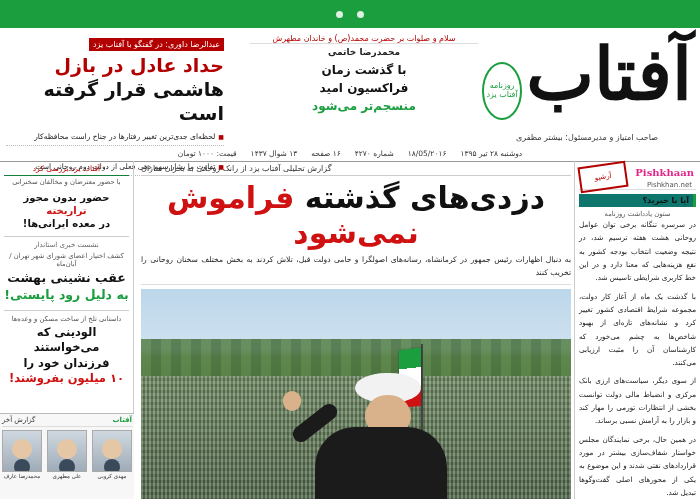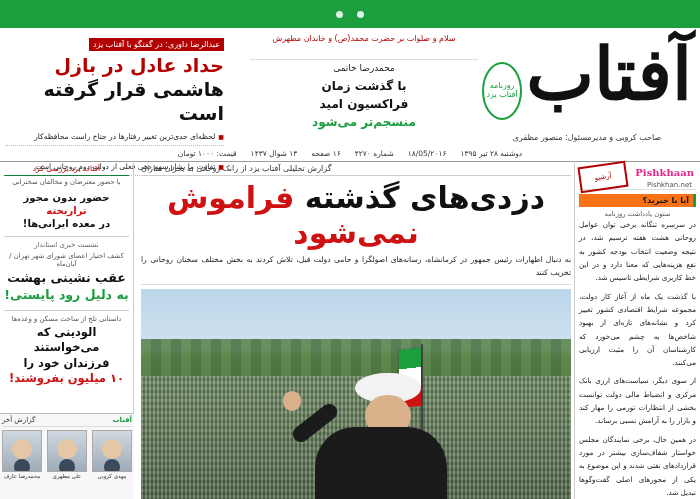--- a/index.html
+++ b/index.html
@@ -47,23 +47,23 @@
     position:absolute;right:0;bottom:-2px;width:210px;text-align:center;
     font-size:8px;color:#333;
   }
 
   
   .mast-mid{
     position:absolute;right:222px;top:6px;width:228px;height:104px;
     text-align:center;
   }
   .mast-mid .kicker{
-    font-size:8px;color:#b30000;border-bottom:1px solid #ddd;padding-bottom:16px;margin-bottom:3px;
-  }
-  .mast-mid .name{font-size:9px;color:#222;font-weight:normal;margin-bottom:4px;}
+    font-size:8px;color:#b30000;border-bottom:1px solid #ddd;padding-bottom:0;margin-bottom:3px;
+  }
+  .mast-mid .name{font-size:9px;color:#222;font-weight:bold;margin-bottom:4px;}
   .mast-mid .hl{
     font-size:12px;color:#111;font-weight:bold;line-height:1.5;
   }
   .mast-mid .hl .g{color:#1a9e3e;}
 
   
   .mast-left{
     position:absolute;left:6px;top:4px;width:218px;height:108px;
   }
   .mast-left .kicker{
@@ -102,21 +102,21 @@
     font-family:"DejaVu Serif",serif;color:#e0268a;font-size:10px;font-weight:bold;
     position:absolute;right:2px;top:4px;
   }
   .sitebadge .net{font-size:7px;color:#555;position:absolute;right:4px;top:18px;}
   .sitebadge .stamp{
     position:absolute;left:0;top:1px;width:44px;height:22px;
     border:2px solid #b30000;color:#b30000;font-size:7px;
     display:flex;align-items:center;justify-content:center;transform:rotate(-8deg);
   }
   .rc-head{
-    background:#f97316;border-right:3px solid #1a9e3e;font-size:8px;color:#111;
+    background:#0f766e;border-right:3px solid #1a9e3e;font-size:8px;color:#111;
     padding:2px 4px;margin:4px 0 3px;font-weight:bold;
   }
   .rc-body{font-size:7.2px;line-height:1.85;color:#222;text-align:justify;}
   .rc-body p{margin:0 0 5px;}
 
   
   .ccol{
     position:absolute;right:124px;top:0;width:440px;height:338px;
     padding:3px 5px;box-sizing:border-box;
   }
@@ -231,21 +231,21 @@
   <div class="topstrip">
     <span class="dot"></span>
     <span class="dot"></span>
   </div>
 
   <div class="masthead">
 
     <div class="logo">
       <span class="word">آفتاب</span>
       <span class="seal">روزنامه آفتاب یزد</span>
-      <span class="sub">صاحب کروبی و مدیرمسئول: منصور مظفری</span>
+      <span class="sub">صاحب امتیاز و مدیرمسئول: بیشتر مظفری</span>
     </div>
 
     <div class="mast-mid">
       <div class="kicker">سلام و صلوات بر حضرت محمد(ص) و خاندان مطهرش</div>
       <div class="name">محمدرضا خاتمی</div>
       <div class="hl">
         <div>با گذشت زمان</div>
         <div>فراکسیون امید</div>
         <div class="g">منسجم‌تر می‌شود</div>
       </div>

